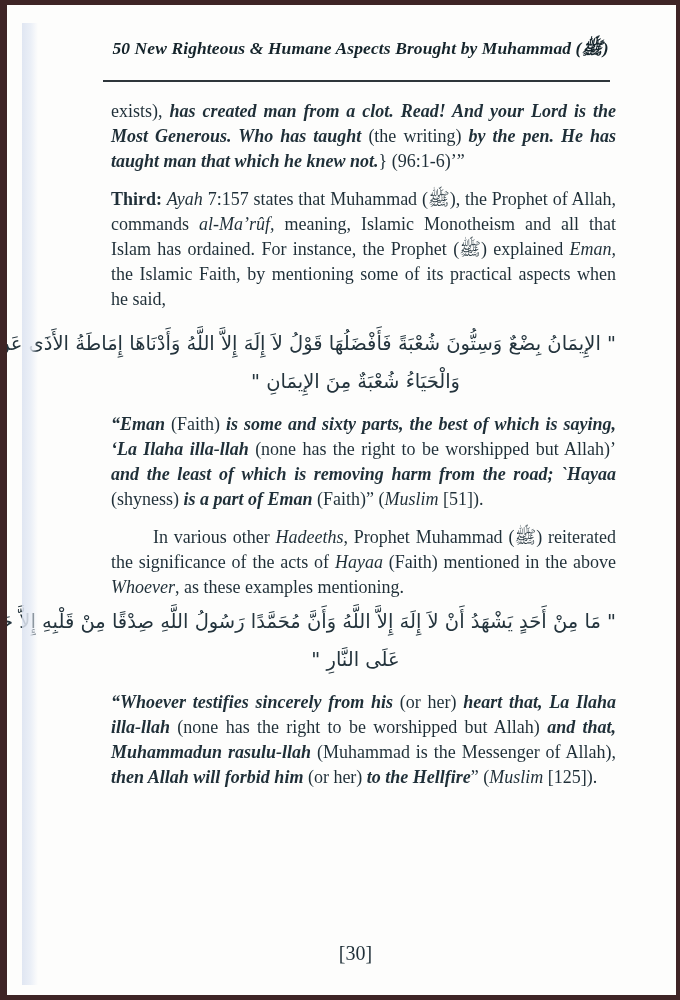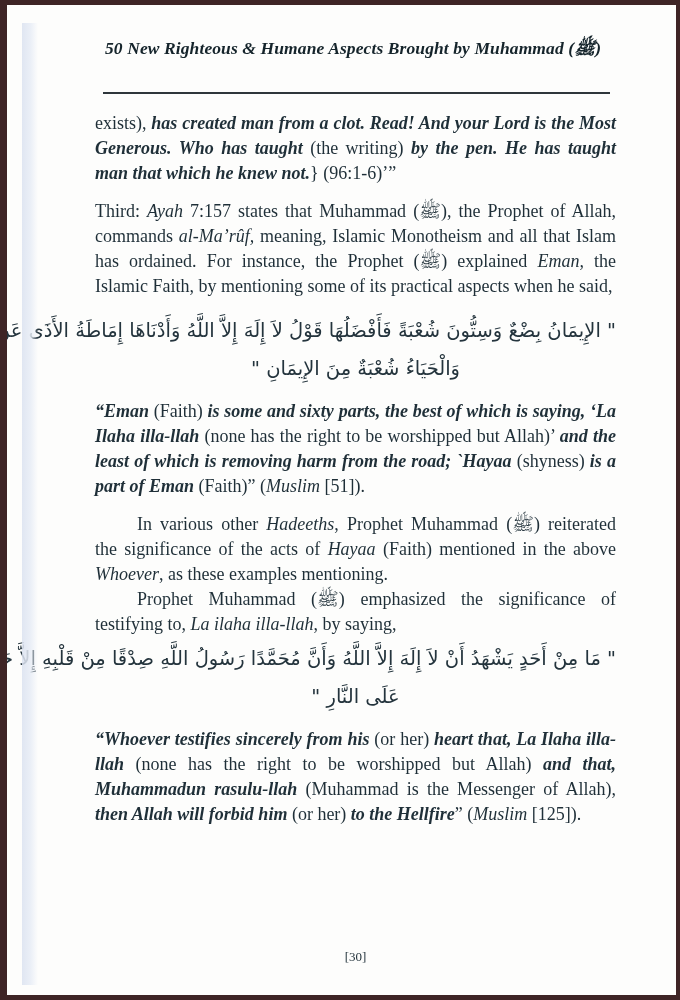--- a/index.html
+++ b/index.html
@@ -22,61 +22,61 @@
     display: flex; flex-direction: column;
     overflow: hidden;
   }
   .gutter {
     position: absolute;
     left: 15px; top: 18px; bottom: 10px; width: 16px;
     background: linear-gradient(to right, #dbe2f0 0%, #e8edf6 55%, rgba(255,255,255,0) 100%);
     opacity: .85;
   }
   .header {
-    text-align: left;
+    text-align: center;
     font-style: italic;
     font-weight: bold;
     font-size: 17.5px;
     color: #15242b;
-    margin: 8px 0 16px 10px;
+    margin: 8px 0 4px 10px;
     letter-spacing: .1px;
   }
   .rule {
     border: none;
     border-top: 2px solid #2e363b;
     margin: 13px 6px 0 8px;
   }
   .bodytext {
     margin-top: 17px;
     font-size: 18px;
     line-height: 25px;
     color: #1f2f38;
     text-align: justify;
   }
-  .para { margin: 0 0 13px 0; }
+  .para { margin: 0 0 13px 16px; }
   .para.tight { margin-bottom: 0; }
   .para.indent { text-indent: 42px; }
   .run-r  { font-style: normal; font-weight: 400; }
   .run-i  { font-style: italic; font-weight: 400; }
-  .run-b  { font-style: normal; font-weight: 400; }
+  .run-b  { font-style: normal; font-weight: 700; }
   .run-bi { font-style: italic; font-weight: 700; }
   .arabic {
     direction: rtl;
     text-align: center;
     font-family: "DejaVu Sans", sans-serif;
     font-size: 19.5px;
     line-height: 38px;
     color: #24343d;
     margin: 3px 0 11px 0;
   }
   .arabic-line { white-space: nowrap; }
   .pagenum {
     margin-top: auto;
     text-align: center;
-    font-size: 13px;
+    font-size: 20px;
     color: #1f2f38;
     padding-bottom: 30px;
   }
 </style>
 </head>
 <body>
 
 <div class="frame">
   <div class="page">
     <div class="gutter"></div>
@@ -92,21 +92,20 @@
 
       <div class="arabic">
         <div class="arabic-line">" الإِيمَانُ بِضْعٌ وَسِتُّونَ شُعْبَةً فَأَفْضَلُهَا قَوْلُ لاَ إِلَهَ إِلاَّ اللَّهُ وَأَدْنَاهَا إِمَاطَةُ الأَذَى عَنِ الطَّرِيقِ</div>
         <div class="arabic-line">وَالْحَيَاءُ شُعْبَةٌ مِنَ الإِيمَانِ "</div>
       </div>
 
       <p class="para"><span class="run-bi">“Eman </span><span class="run-r">(Faith) </span><span class="run-bi">is some and sixty parts, the best of which is saying, ‘La Ilaha illa-llah </span><span class="run-r">(none has the right to be worshipped but Allah)’ </span><span class="run-bi">and the least of which is removing harm from the road; `Hayaa </span><span class="run-r">(shyness) </span><span class="run-bi">is a part of Eman </span><span class="run-r">(Faith)” (</span><span class="run-i">Muslim</span><span class="run-r"> [51]).</span></p>
 
       <p class="para indent tight"><span class="run-r">In various other </span><span class="run-i">Hadeeths</span><span class="run-r">, Prophet Muhammad (ﷺ) reiterated the significance of the acts of </span><span class="run-i">Hayaa </span><span class="run-r">(Faith) mentioned in the above </span><span class="run-i">Whoever</span><span class="run-r">, as these examples mentioning.</span></p>
 
-      <p class="para indent tight"><span class="run-r">Prophet Muhammad (ﷺ) emphasized the significance of testifying to, </span><span class="run-i">La ilaha illa-llah</span><span class="run-r">, by saying,</span></p>
 
       <div class="arabic">
         <div class="arabic-line">" مَا مِنْ أَحَدٍ يَشْهَدُ أَنْ لاَ إِلَهَ إِلاَّ اللَّهُ وَأَنَّ مُحَمَّدًا رَسُولُ اللَّهِ صِدْقًا مِنْ قَلْبِهِ إِلاَّ حَرَّمَهُ اللَّهُ</div>
         <div class="arabic-line">عَلَى النَّارِ "</div>
       </div>
 
       <p class="para"><span class="run-bi">“Whoever testifies sincerely from his </span><span class="run-r">(or her) </span><span class="run-bi">heart that, La Ilaha illa-llah </span><span class="run-r">(none has the right to be worshipped but Allah) </span><span class="run-bi">and that, Muhammadun rasulu-llah </span><span class="run-r">(Muhammad is the Messenger of Allah), </span><span class="run-bi">then Allah will forbid him </span><span class="run-r">(or her) </span><span class="run-bi">to the Hellfire</span><span class="run-r">” (</span><span class="run-i">Muslim</span><span class="run-r"> [125]).</span></p>
 
 
     </div>

